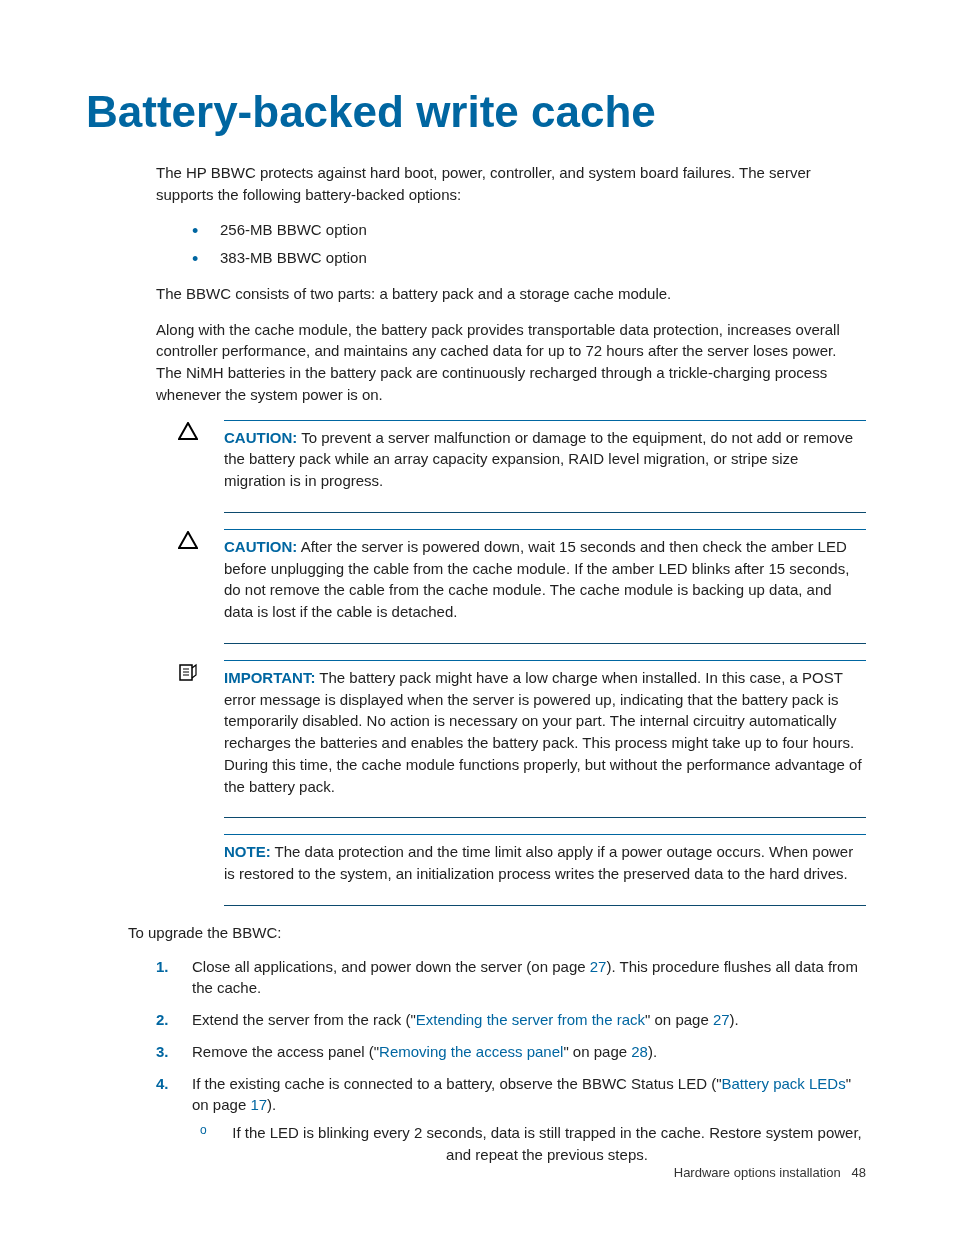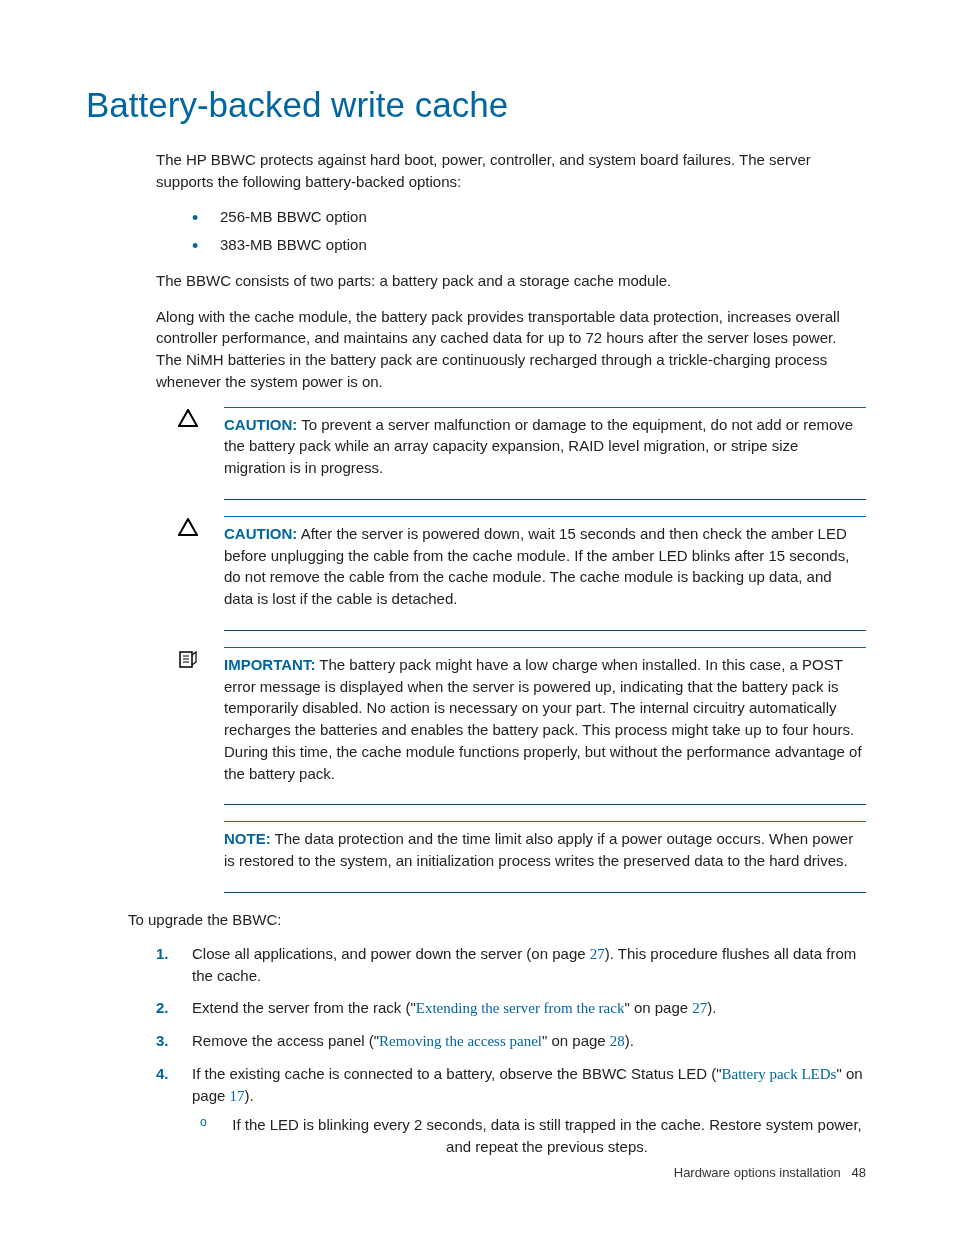--- a/index.html
+++ b/index.html
@@ -8,22 +8,22 @@
     height: 1235px;
     background: #fff;
     font-family: "Segoe UI", Arial, sans-serif;
     font-size: 15px;
     color: #222;
     position: relative;
     padding: 80px 88px 0 88px;
     line-height: 1.45;
   }
   h1 {
-    font-size: 35px;
-    font-weight: 400;
+    font-size: 44px;
+    font-weight: 700;
     color: #0066a1;
     margin-bottom: 18px;
     margin-left: -2px;
   }
   .intro, .para {
     margin-left: 68px;
     margin-bottom: 14px;
   }
   ul.bullets {
     list-style: none;
@@ -82,21 +82,21 @@
     counter-increment: step;
   }
   ol.steps > li::before {
     content: counter(step) ".";
     position: absolute;
     left: 0;
     top: 0;
     color: #0066a1;
     font-weight: bold;
   }
-  .link { color: #0066a1; font-family: Liberation Serif, serif; }
+  .link { color: #0066a1; }
   ul.sub {
     list-style: none;
     margin-top: 6px;
     margin-left: 8px;
     text-align: center;
   }
   ul.sub li {
     position: relative;
     padding-left: 28px;
   }

